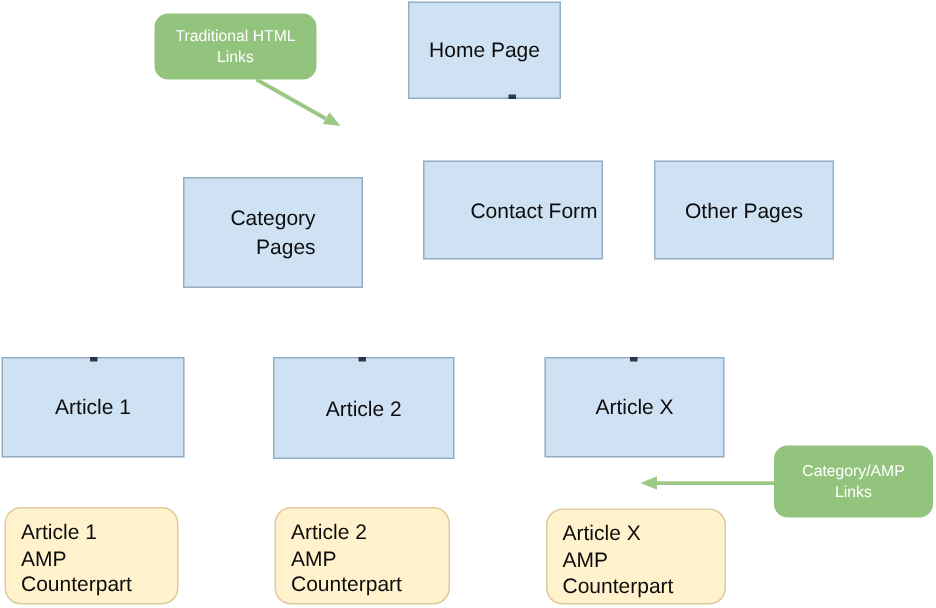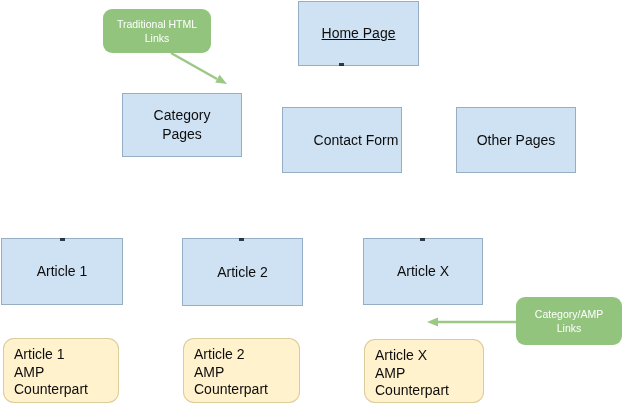--- a/index.html
+++ b/index.html
@@ -21,24 +21,24 @@
     border: 1px solid rgba(80, 110, 140, 0.45);
     color: var(--box-text);
     font-size: 14px;
     line-height: 19px;
     display: flex;
     align-items: center;
     justify-content: center;
     text-align: center;
     white-space: pre-line;
   }
-  #box-home     { left: 298px; top: 1px;   width: 121px; height: 65px; text-decoration: underline; }
-  #box-category { left: 122px; top: 93px; width: 120px; height: 64px; }
+  #box-home     { left: 272px; top: 1px;   width: 102px; height: 65px; }
+  #box-category { left: 122px; top: 118px; width: 120px; height: 74px; text-align: right; }
   #box-contact  { left: 282px; top: 107px; width: 120px; height: 66px; padding-left: 28px; }
-  #box-other    { left: 456px; top: 107px; width: 120px; height: 66px; }
+  #box-other    { left: 436px; top: 107px; width: 120px; height: 66px; }
   #box-article1 { left: 1px;   top: 238px; width: 122px; height: 67px; }
   #box-article2 { left: 182px; top: 238px; width: 121px; height: 68px; }
   #box-articlex { left: 363px; top: 238px; width: 120px; height: 67px; }
 
   
   .amp-box {
     position: absolute;
     box-sizing: border-box;
     background: var(--amp-box-fill);
     border: 1px solid rgba(185, 165, 105, 0.5);

